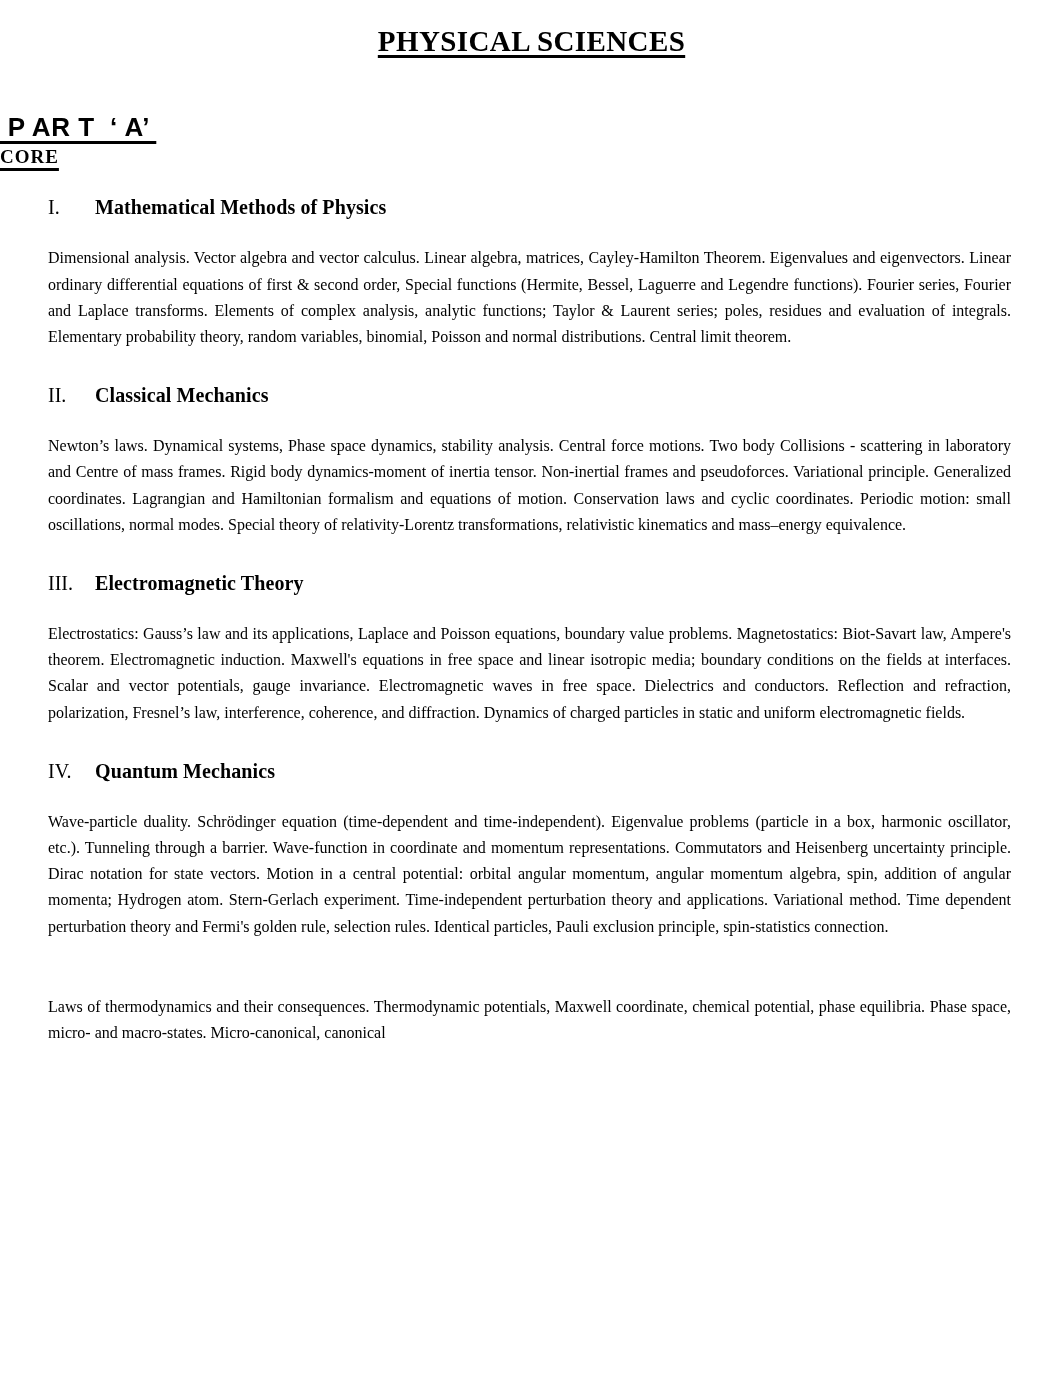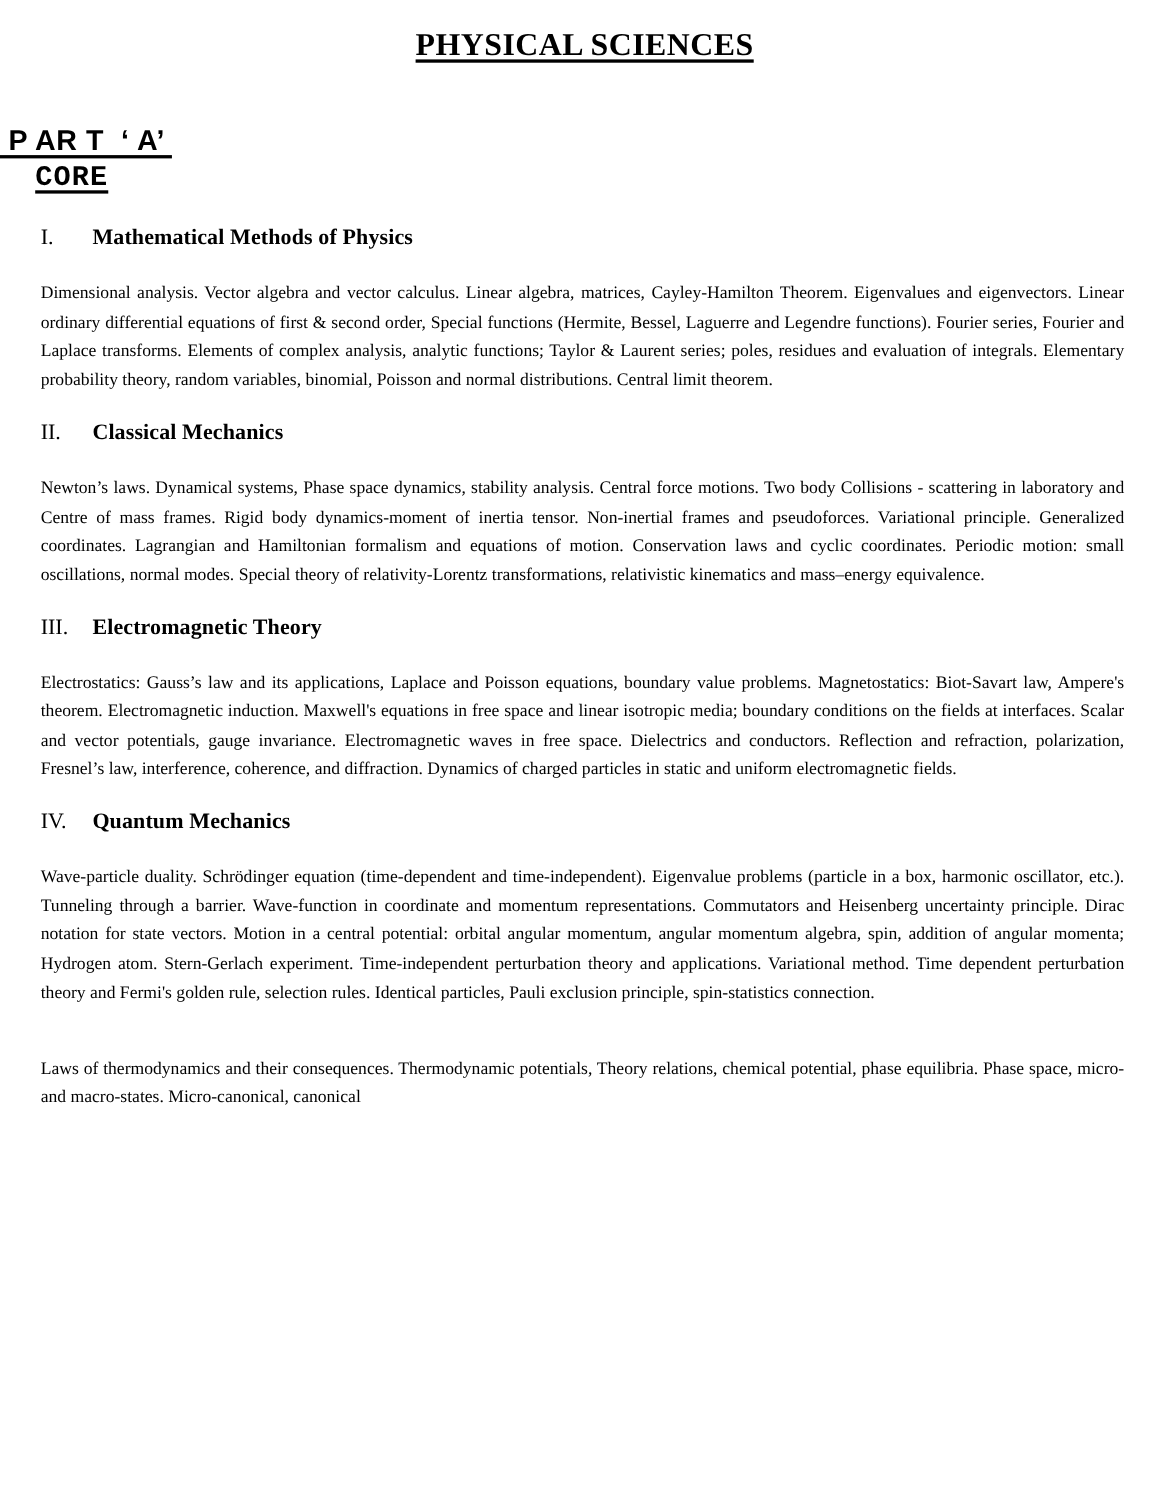--- a/index.html
+++ b/index.html
@@ -56,42 +56,41 @@
     margin: 0;
     letter-spacing: 0.5px;
   }
   .part-line .u {
     text-decoration: underline;
     text-underline-offset: 5px;
     text-decoration-thickness: 3px;
     white-space: pre;
   }
   .core-line {
-    font-family: Liberation Mono, monospace;
+    font-family: Liberation Serif, serif;
     font-weight: bold;
-    font-size: 26px;
+    font-size: 19px;
     line-height: 1.30;
     margin: 0;
     letter-spacing: 1px;
-    padding-left: 32px;
   }
   .core-line .u {
     text-decoration: underline;
     text-underline-offset: 5px;
     text-decoration-thickness: 3px;
   }
 
   
   .content {
     margin-top: 26px;
     padding-left: 37px;
     padding-right: 41px;
   }
 
-  .section { margin: 0; }
+  .section { margin: 11px; }
 
   .section-heading {
     font-family: "Liberation Serif", "DejaVu Serif", serif;
     font-size: 20px;
     line-height: 1.25;
     margin: 0 0 4px 0;
     display: block;
     white-space: nowrap;
   }
   .sec-num {
@@ -155,17 +154,17 @@
 
     <div class="section">
       <div class="section-heading"><span class="sec-num">IV.</span><span class="sec-title">Quantum Mechanics</span></div>
       <div class="gap-after-heading"></div>
       <p class="section-body">Wave-particle duality. Schrödinger equation (time-dependent and time-independent). Eigenvalue problems (particle in a box, harmonic oscillator, etc.). Tunneling through a barrier. Wave-function in coordinate and momentum representations. Commutators and Heisenberg uncertainty principle. Dirac notation for state vectors. Motion in a central potential: orbital angular momentum, angular momentum algebra, spin, addition of angular momenta; Hydrogen atom. Stern-Gerlach experiment. Time-independent perturbation theory and applications. Variational method. Time dependent perturbation theory and Fermi's golden rule, selection rules. Identical particles, Pauli exclusion principle, spin-statistics connection.</p>
       <div class="gap-after-body"></div>
     </div>
 
     <div class="section">
       <div class="gap-after-heading"></div>
-      <p class="section-body">Laws of thermodynamics and their consequences. Thermodynamic potentials, Theory relations, chemical potential, phase equilibria. Phase space, micro- and macro-states. Micro-canonical, canonical</p>
+      <p class="section-body">Laws of thermodynamics and their consequences. Thermodynamic potentials, Maxwell coordinate, chemical potential, phase equilibria. Phase space, micro- and macro-states. Micro-canonical, canonical</p>
     </div>
 
   </div>
 </div>
 
 </body></html>

